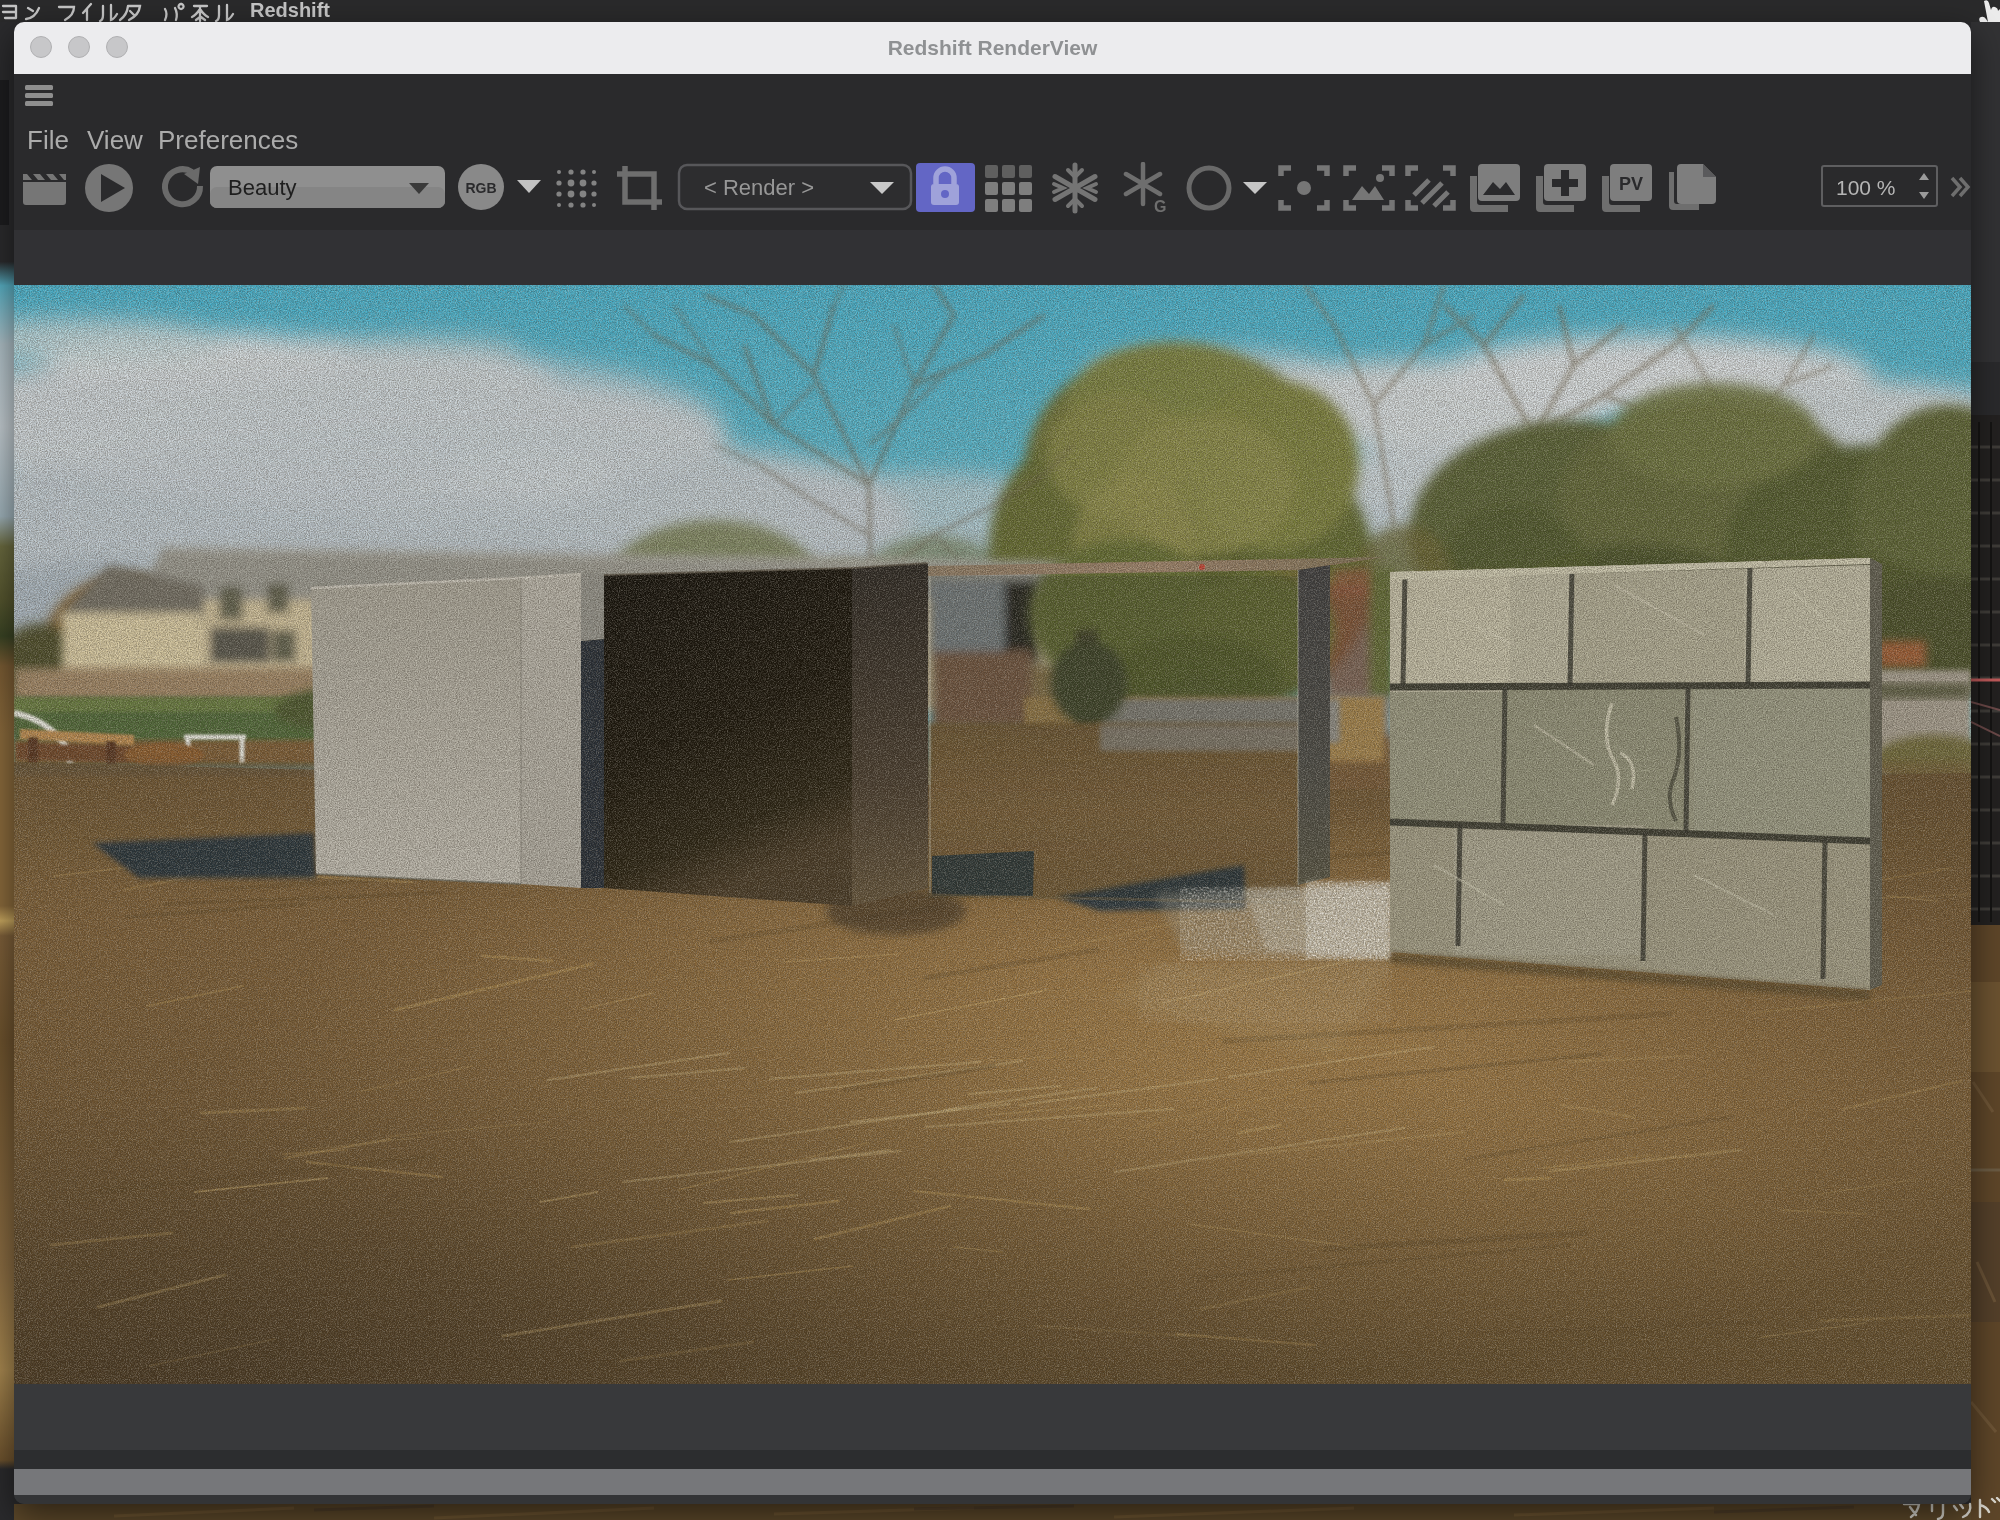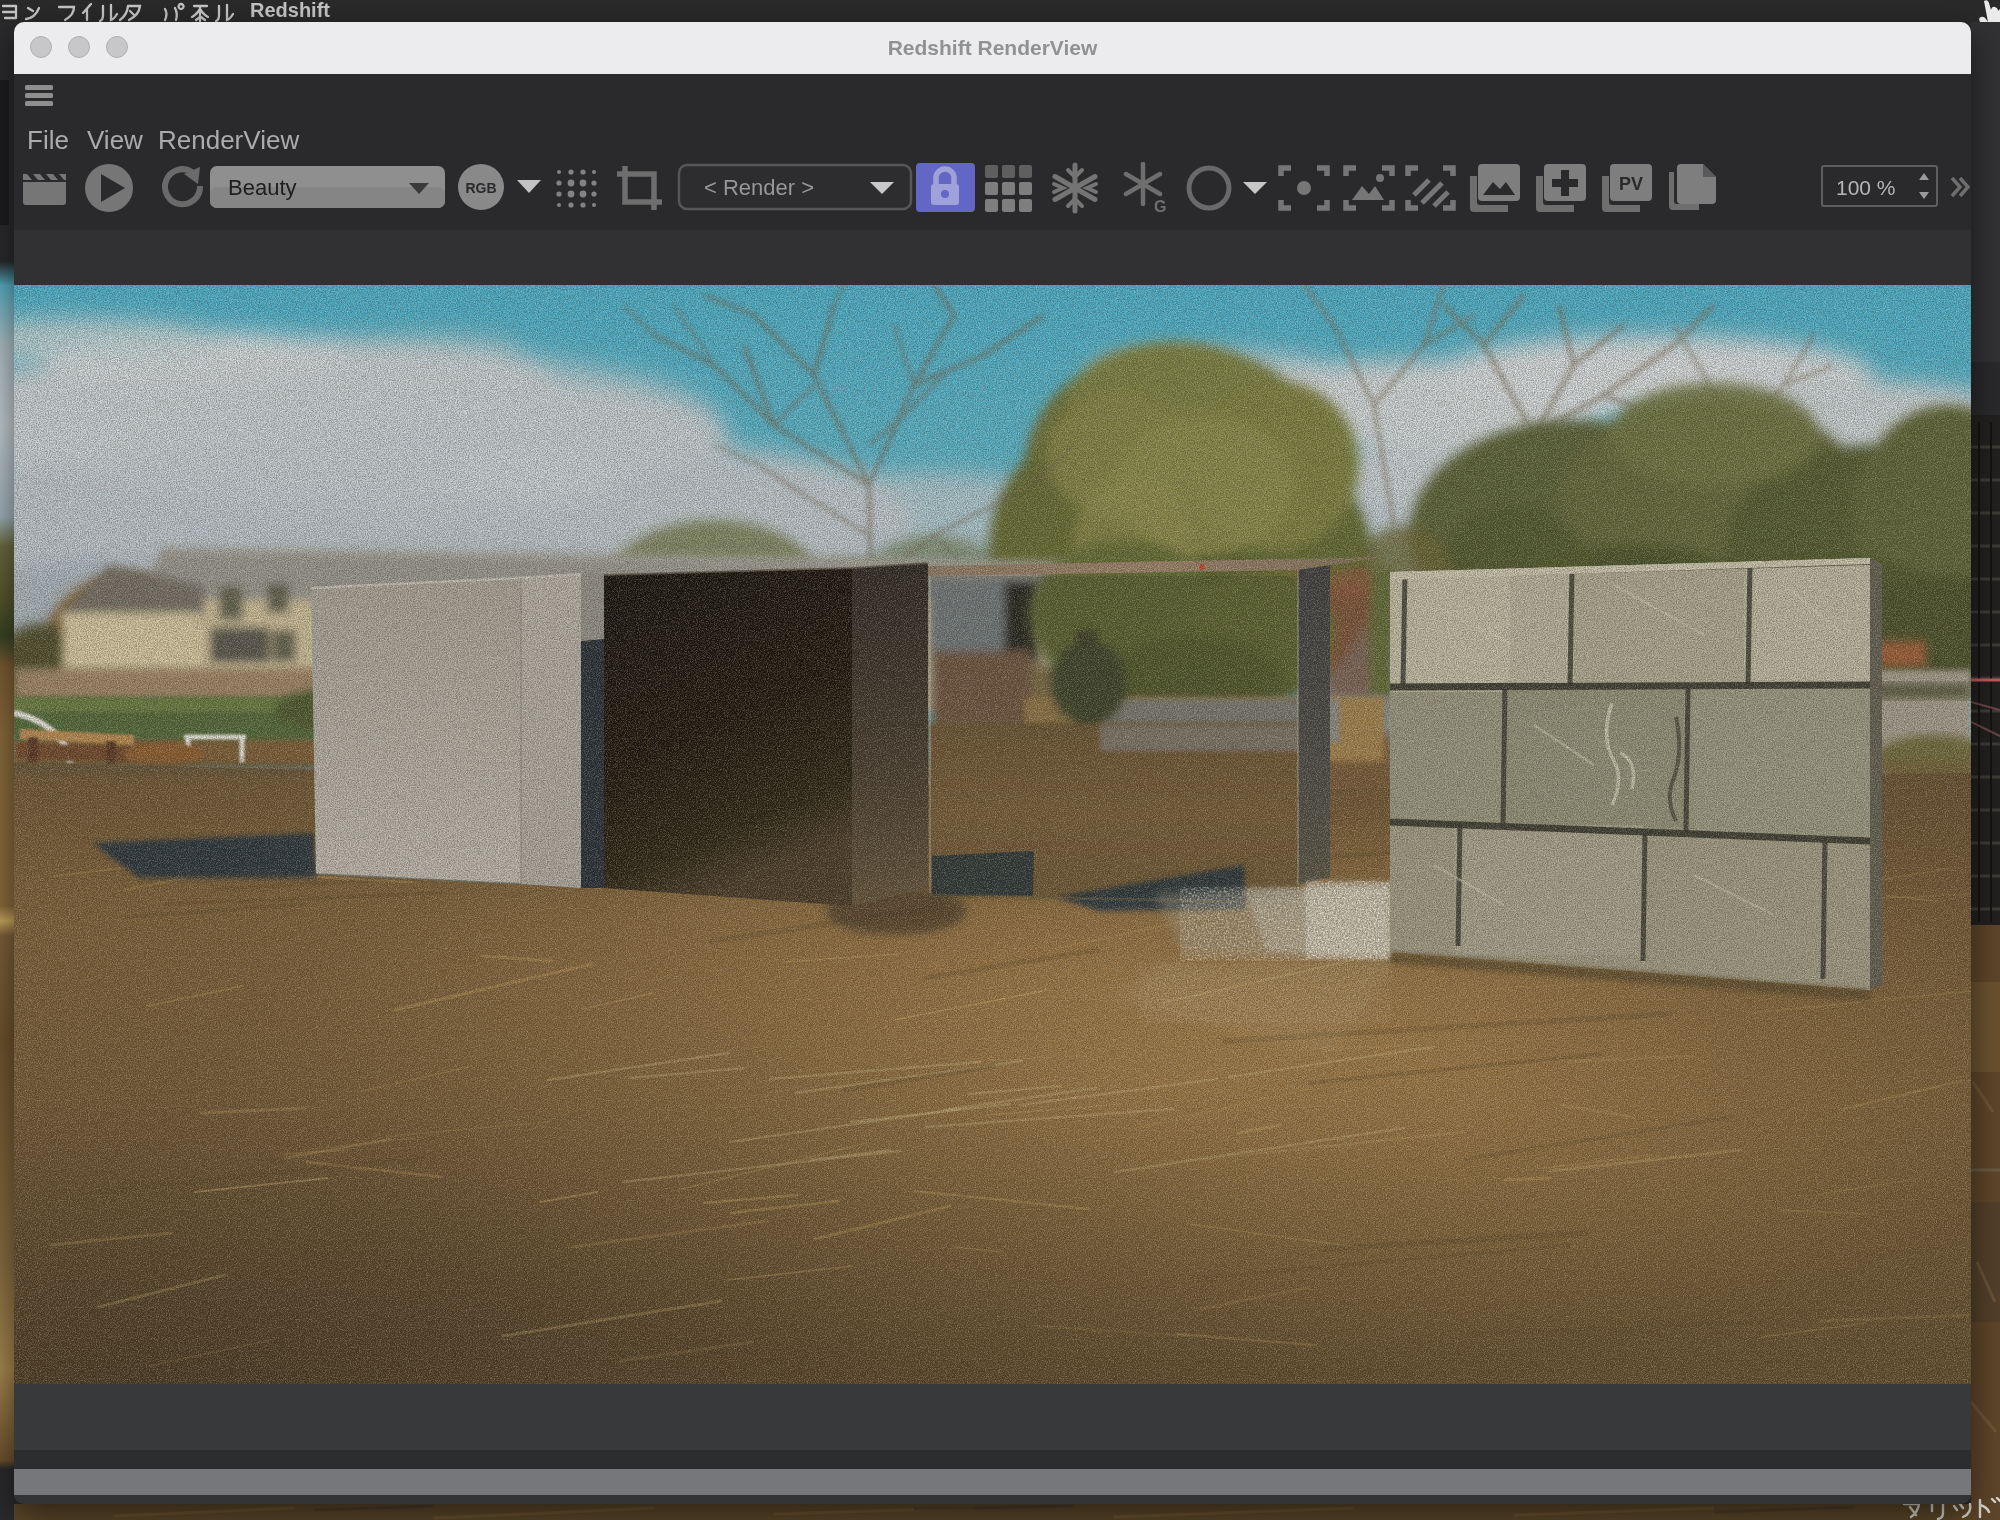--- a/index.html
+++ b/index.html
@@ -121,21 +121,21 @@
   <div class="abs" id="toolzone"></div>
   <div class="abs" id="strip2"></div>
 
   <svg class="abs" style="left:11px;top:63px" width="30" height="26">
     <rect x="0" y="0" width="28" height="5" rx="1.5" fill="#8e8e8e"></rect>
     <rect x="0" y="8" width="28" height="5" rx="1.5" fill="#8e8e8e"></rect>
     <rect x="0" y="16" width="28" height="5" rx="1.5" fill="#8e8e8e"></rect>
   </svg>
   <div class="abs menu" style="left:13px;">File</div>
   <div class="abs menu" style="left:73px;">View</div>
-  <div class="abs menu" style="left:144px;">RenderView</div>
+  <div class="abs menu" style="left:144px;">Preferences</div>
 
   <svg class="abs" style="left:0px;top:140px" width="1957" height="54" viewBox="0 0 1957 54" id="icons">
     <g fill="#767676">
 
       <path d="M9 12 h43 v6 h-43 z M9 20 h43 v20 a3 3 0 0 1 -3 3 h-37 a3 3 0 0 1 -3 -3 z"></path>
       <path d="M13 12 l5 6 h6 l-5 -6 z M26 12 l5 6 h6 l-5 -6 z M39 12 l5 6 h6 l-5 -6 z" fill="#2a2a2c"></path>
 
       <circle cx="95" cy="26" r="24"></circle>
       <path d="M87 12 L87 40 L111 26 Z" fill="#2a2a2c"></path>
 

